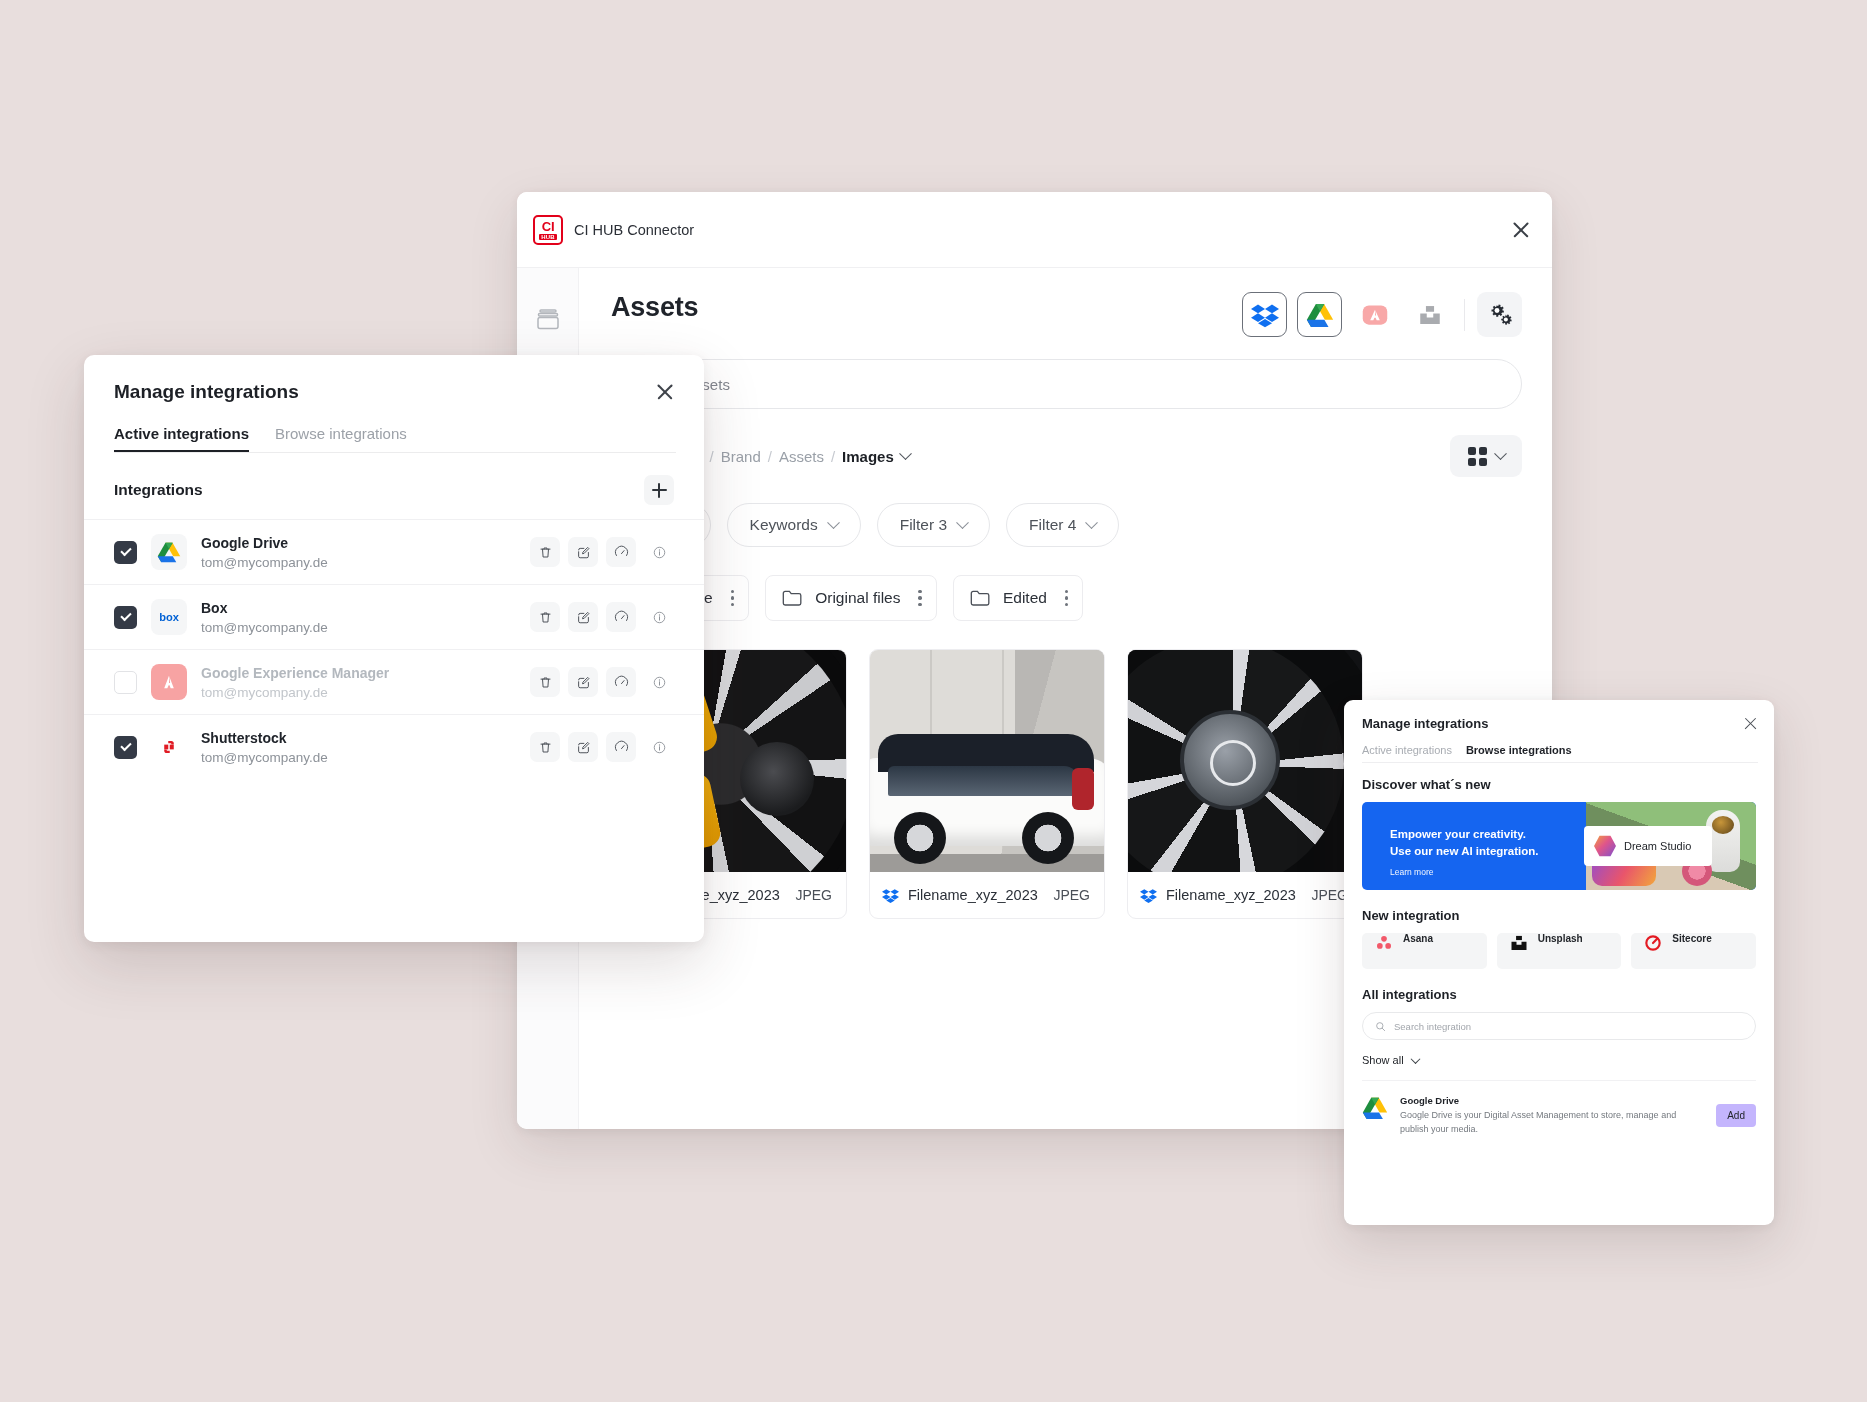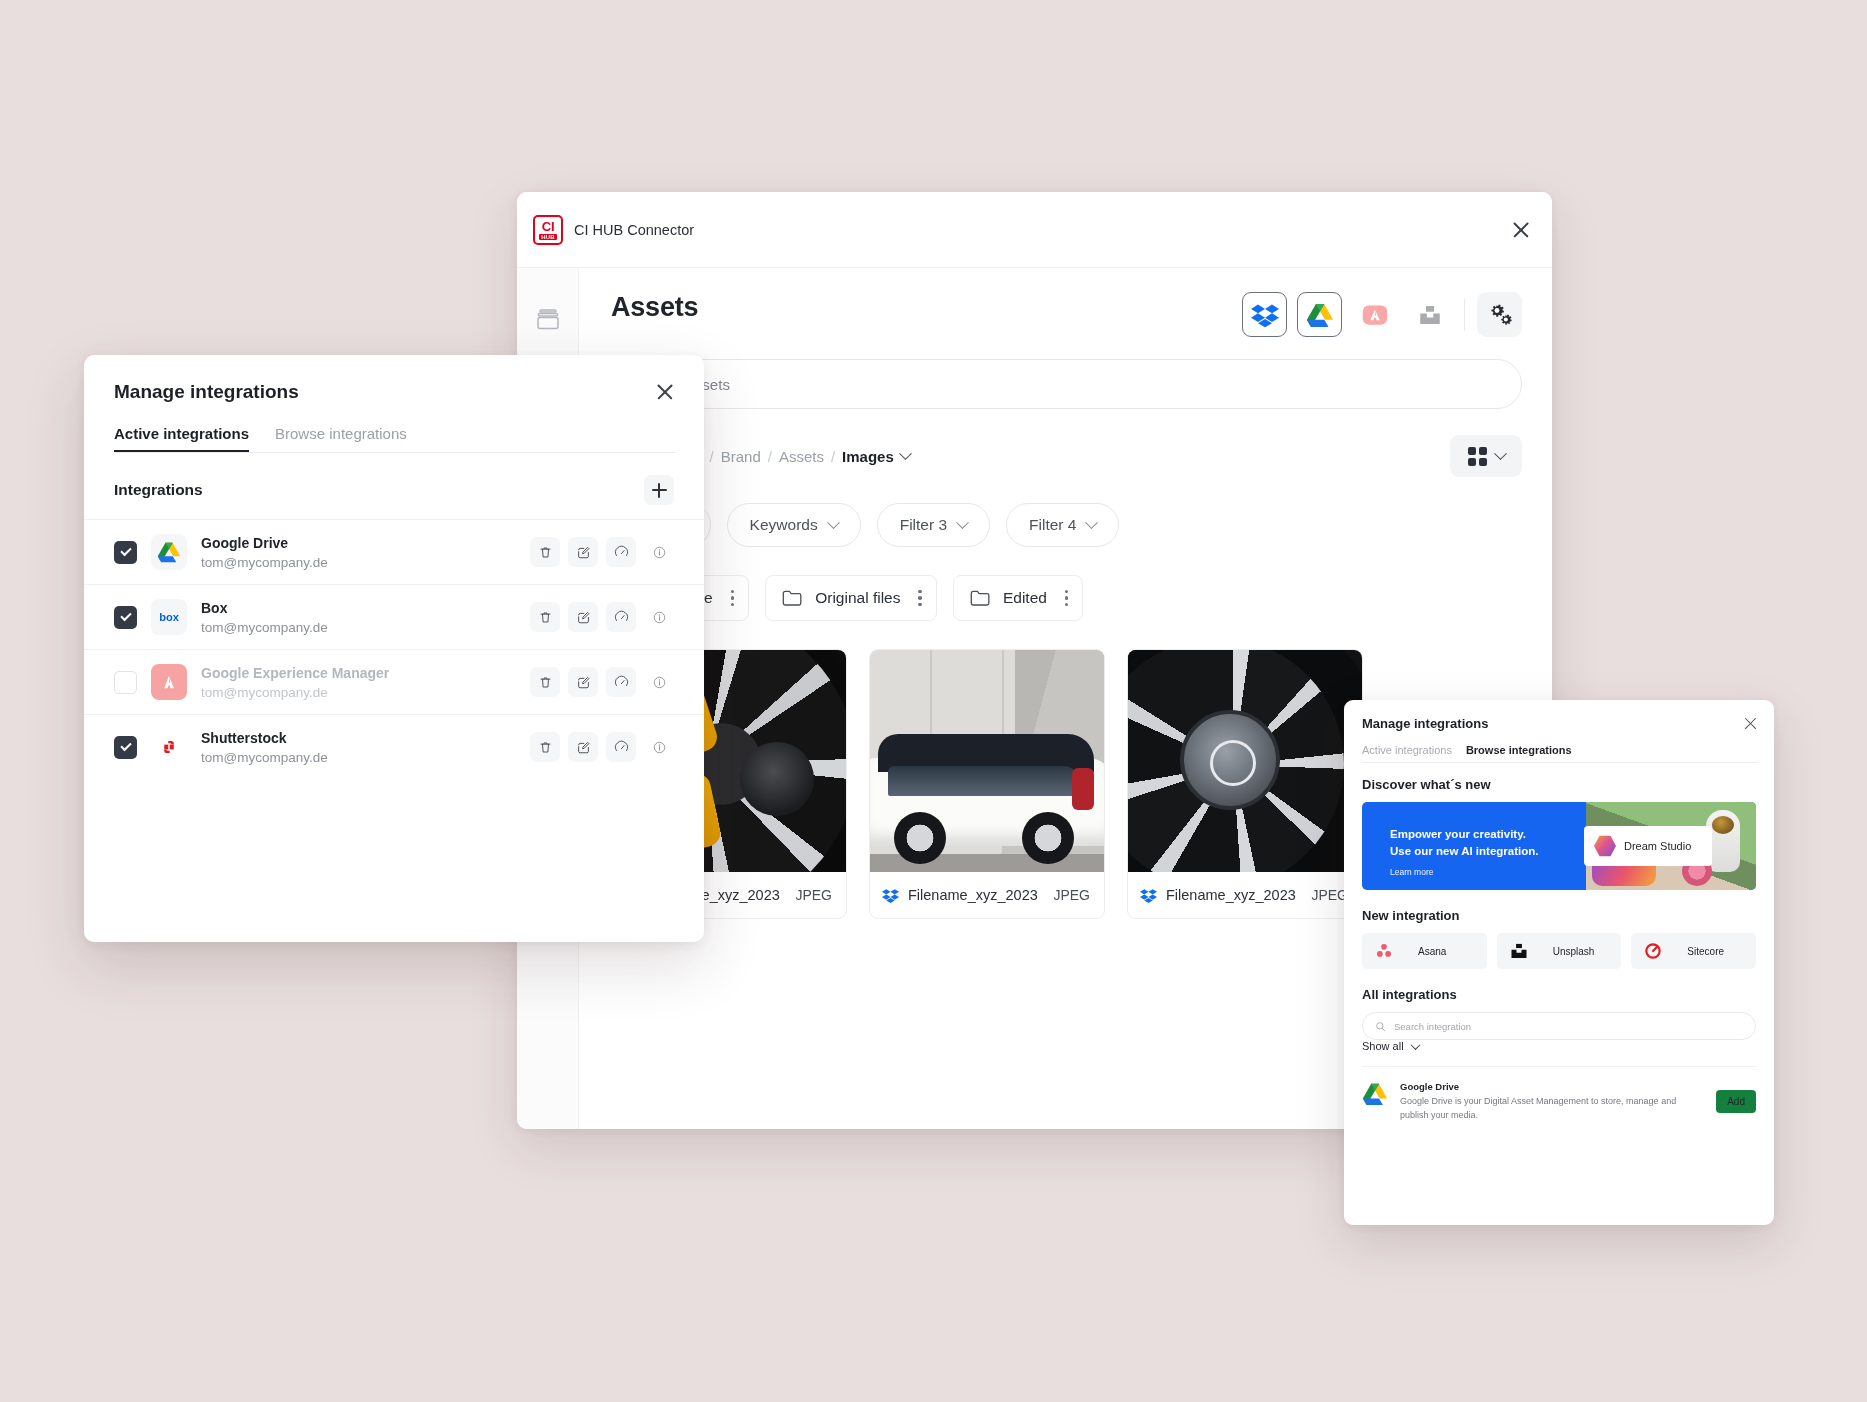--- a/index.html
+++ b/index.html
@@ -332,43 +332,43 @@
   .promo-card .hex {
     width:22px; height:22px;
     background: linear-gradient(135deg,#f2a33c,#e0558a 45%,#7b4fd0);
     clip-path: polygon(25% 3%,75% 3%,100% 50%,75% 97%,25% 97%,0% 50%);
   }
   .promo-card .nm { font-size:11px; font-weight:400; color:#23262b; }
 
   .new-integ { margin-top:18px; }
   .chips { display:flex; gap:10px; margin-top:10px; }
   .chip {
-    flex:1; height:36px; background:#f4f5f6; border-radius:5px; display:flex; align-items:center;
-    gap:24px; padding-left:12px; font-size:10px; color:#23262b; cursor:pointer;
+    flex:1; height:36px; background:#f4f5f6; border-radius:5px; display:flex; align-items:flex-start;
+    gap:9px; padding-left:12px; font-size:10px; color:#23262b; cursor:pointer;font-weight:bold;
   }
   .chip .cl { width:20px; height:20px; flex:none; position:relative; }
 
   .all-integ { margin-top:18px; }
   .rd-search {
     margin-top:10px; height:28px; border:1px solid #e8e9eb; border-radius:14px;
     display:flex; align-items:center; gap:8px; padding:0 12px; font-size:9.5px; color:#a2a6ac;
     cursor:text;
   }
-  .show-all { display:flex; align-items:center; gap:8px; font-size:11px;
+  .show-all { display:flex; align-items:center; gap:8px; margin-top:14px; font-size:11px;
               color:#23262b; cursor:pointer; }
   .show-all .cv { width:7px; height:7px; border-right:1.5px solid #3b4046;
                   border-bottom:1.5px solid #3b4046; transform:rotate(45deg) translate(-1px,-1px); }
   .rd-item { display:flex; gap:12px; margin-top:14px; align-items:flex-start;
              border-top:1px solid #f1f1f3; padding-top:14px; }
   .rd-item .logo { width:26px; height:26px; flex:none; }
   .rd-item .txt { flex:1; }
   .rd-item .nm { font-size:9.5px; font-weight:700; color:#1d2026; }
   .rd-item .ds { font-size:9px; color:#74797f; line-height:1.55; margin-top:3px; }
   .rd-add {
-    background:#15803d; border-radius:4px; font-size:10px; color:#23262b;
+    background:#c4b5fd; border-radius:4px; font-size:10px; color:#23262b;
     padding:6px 11px; cursor:pointer; align-self:center;
   }
 
   svg { display:block; }
 </style>
 </head>
 <body>
 
 <div id="stage">
 

